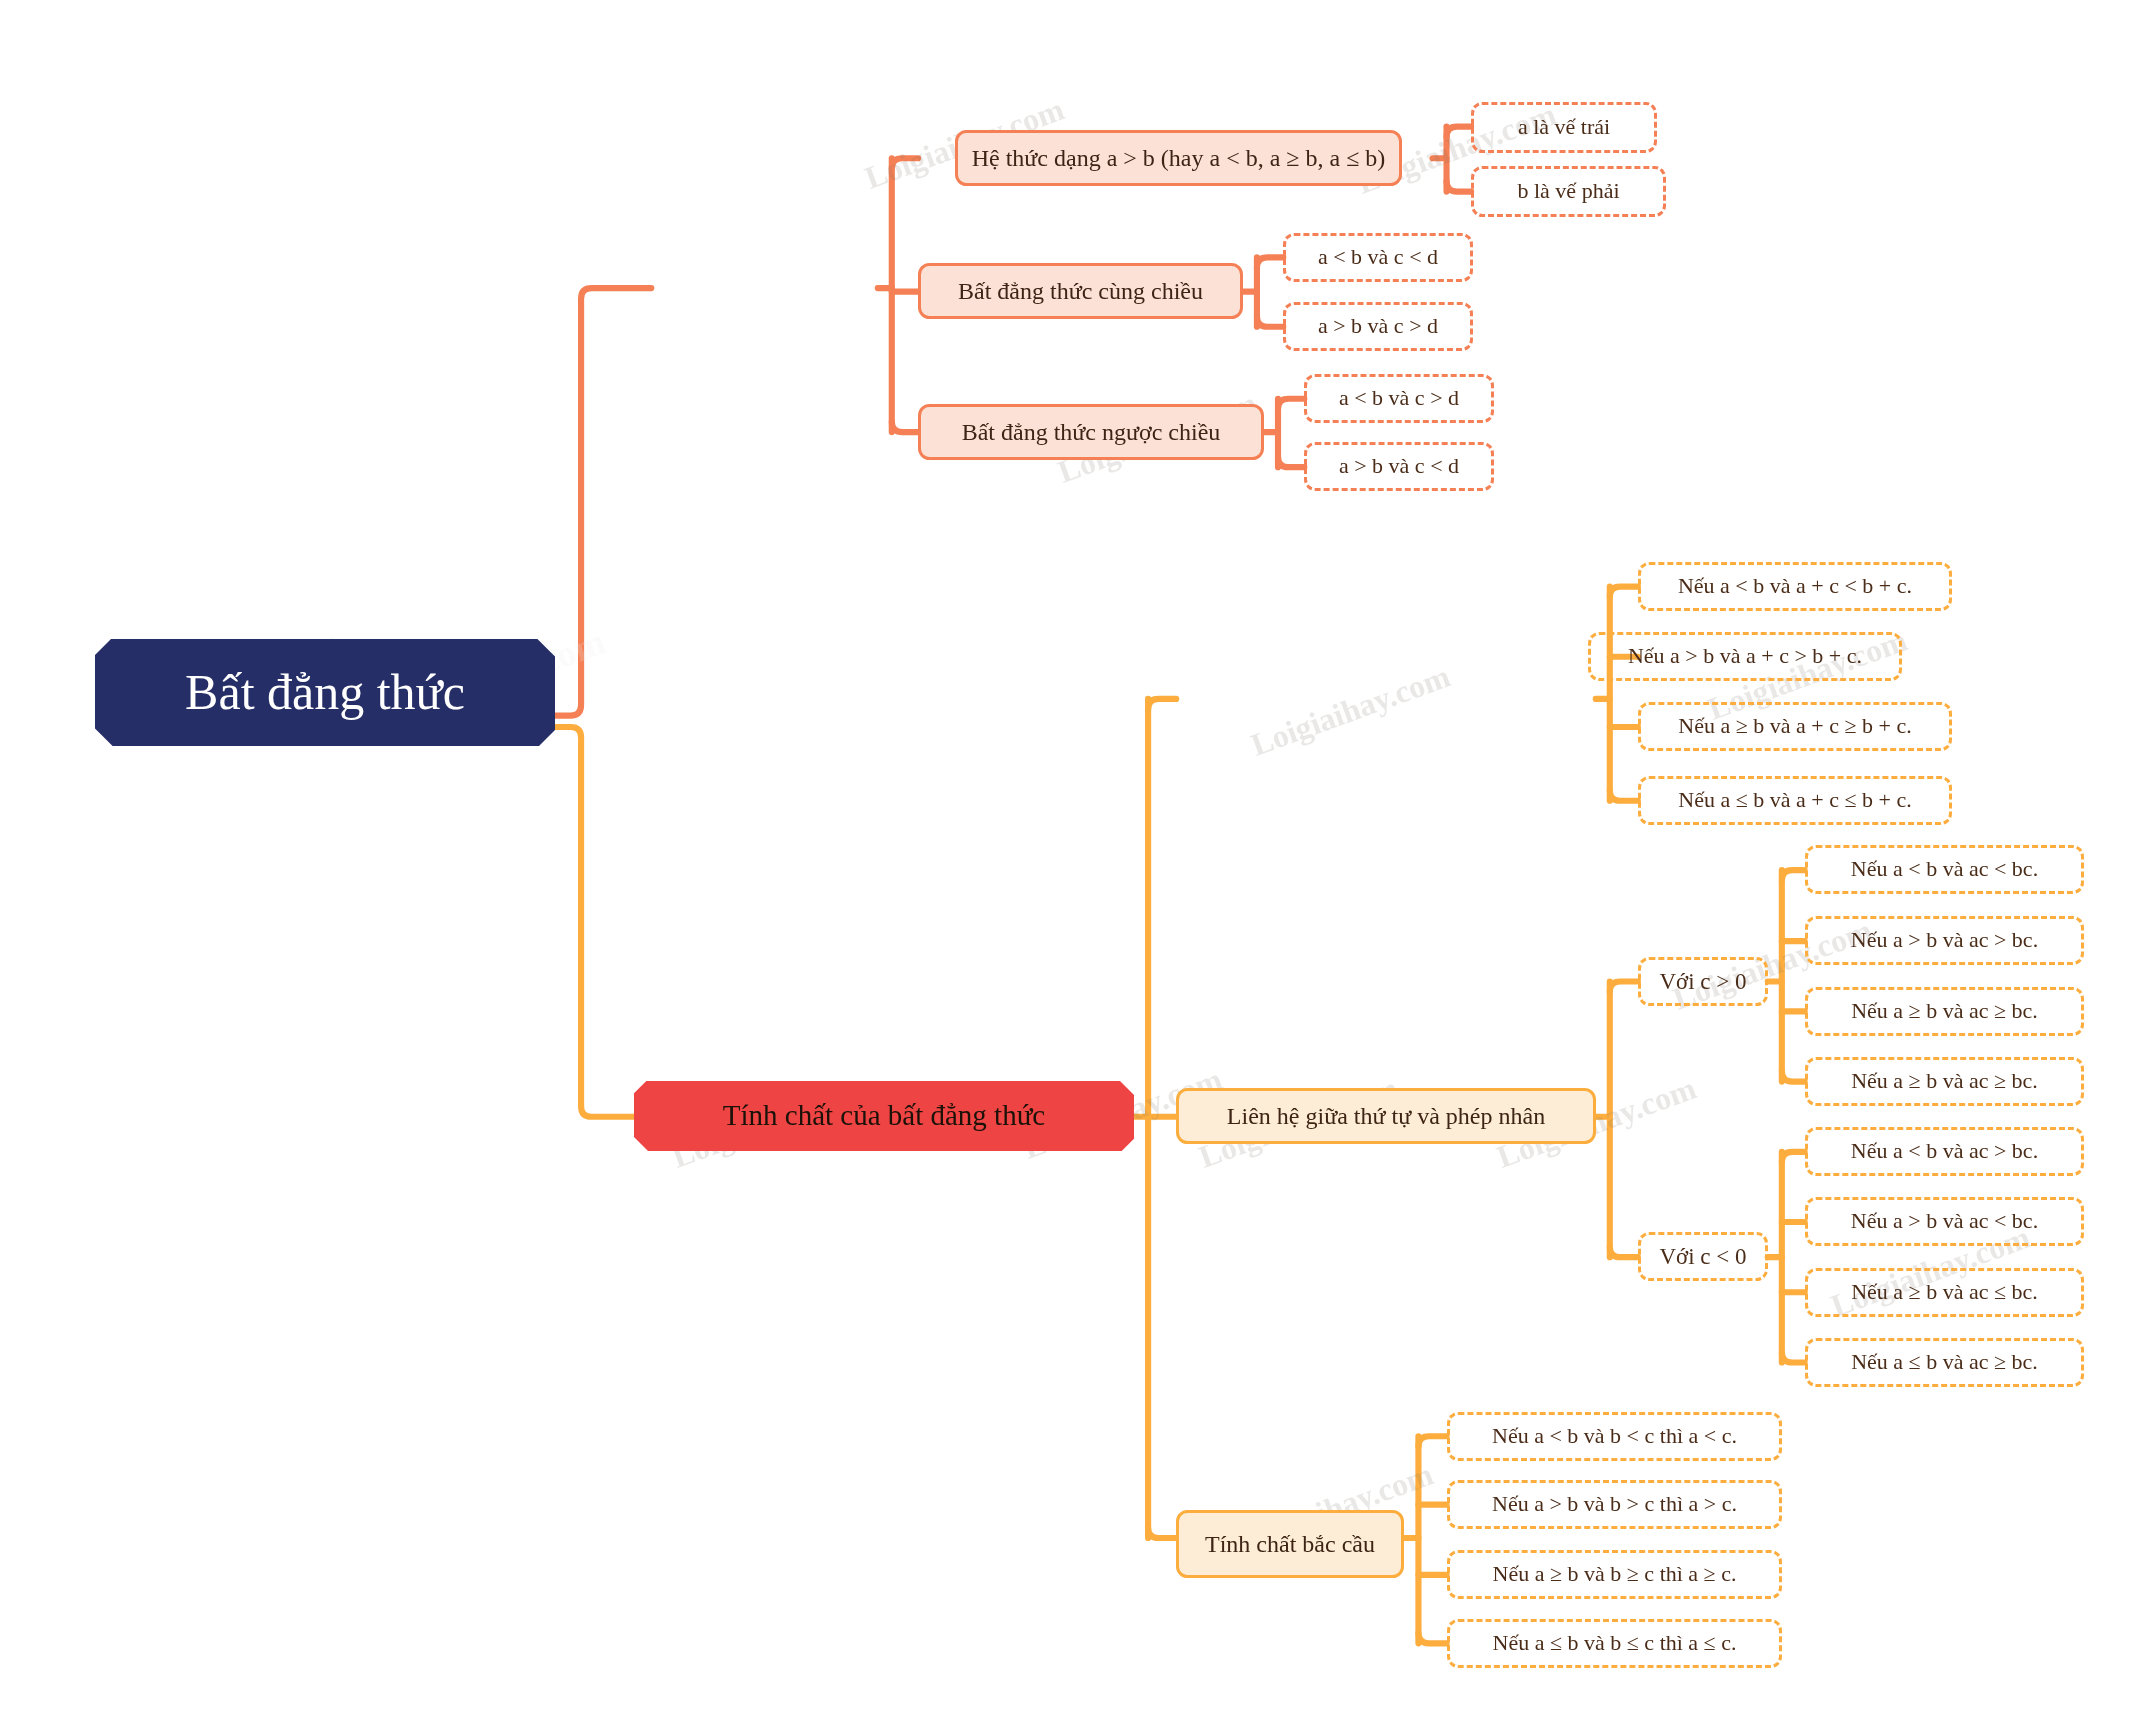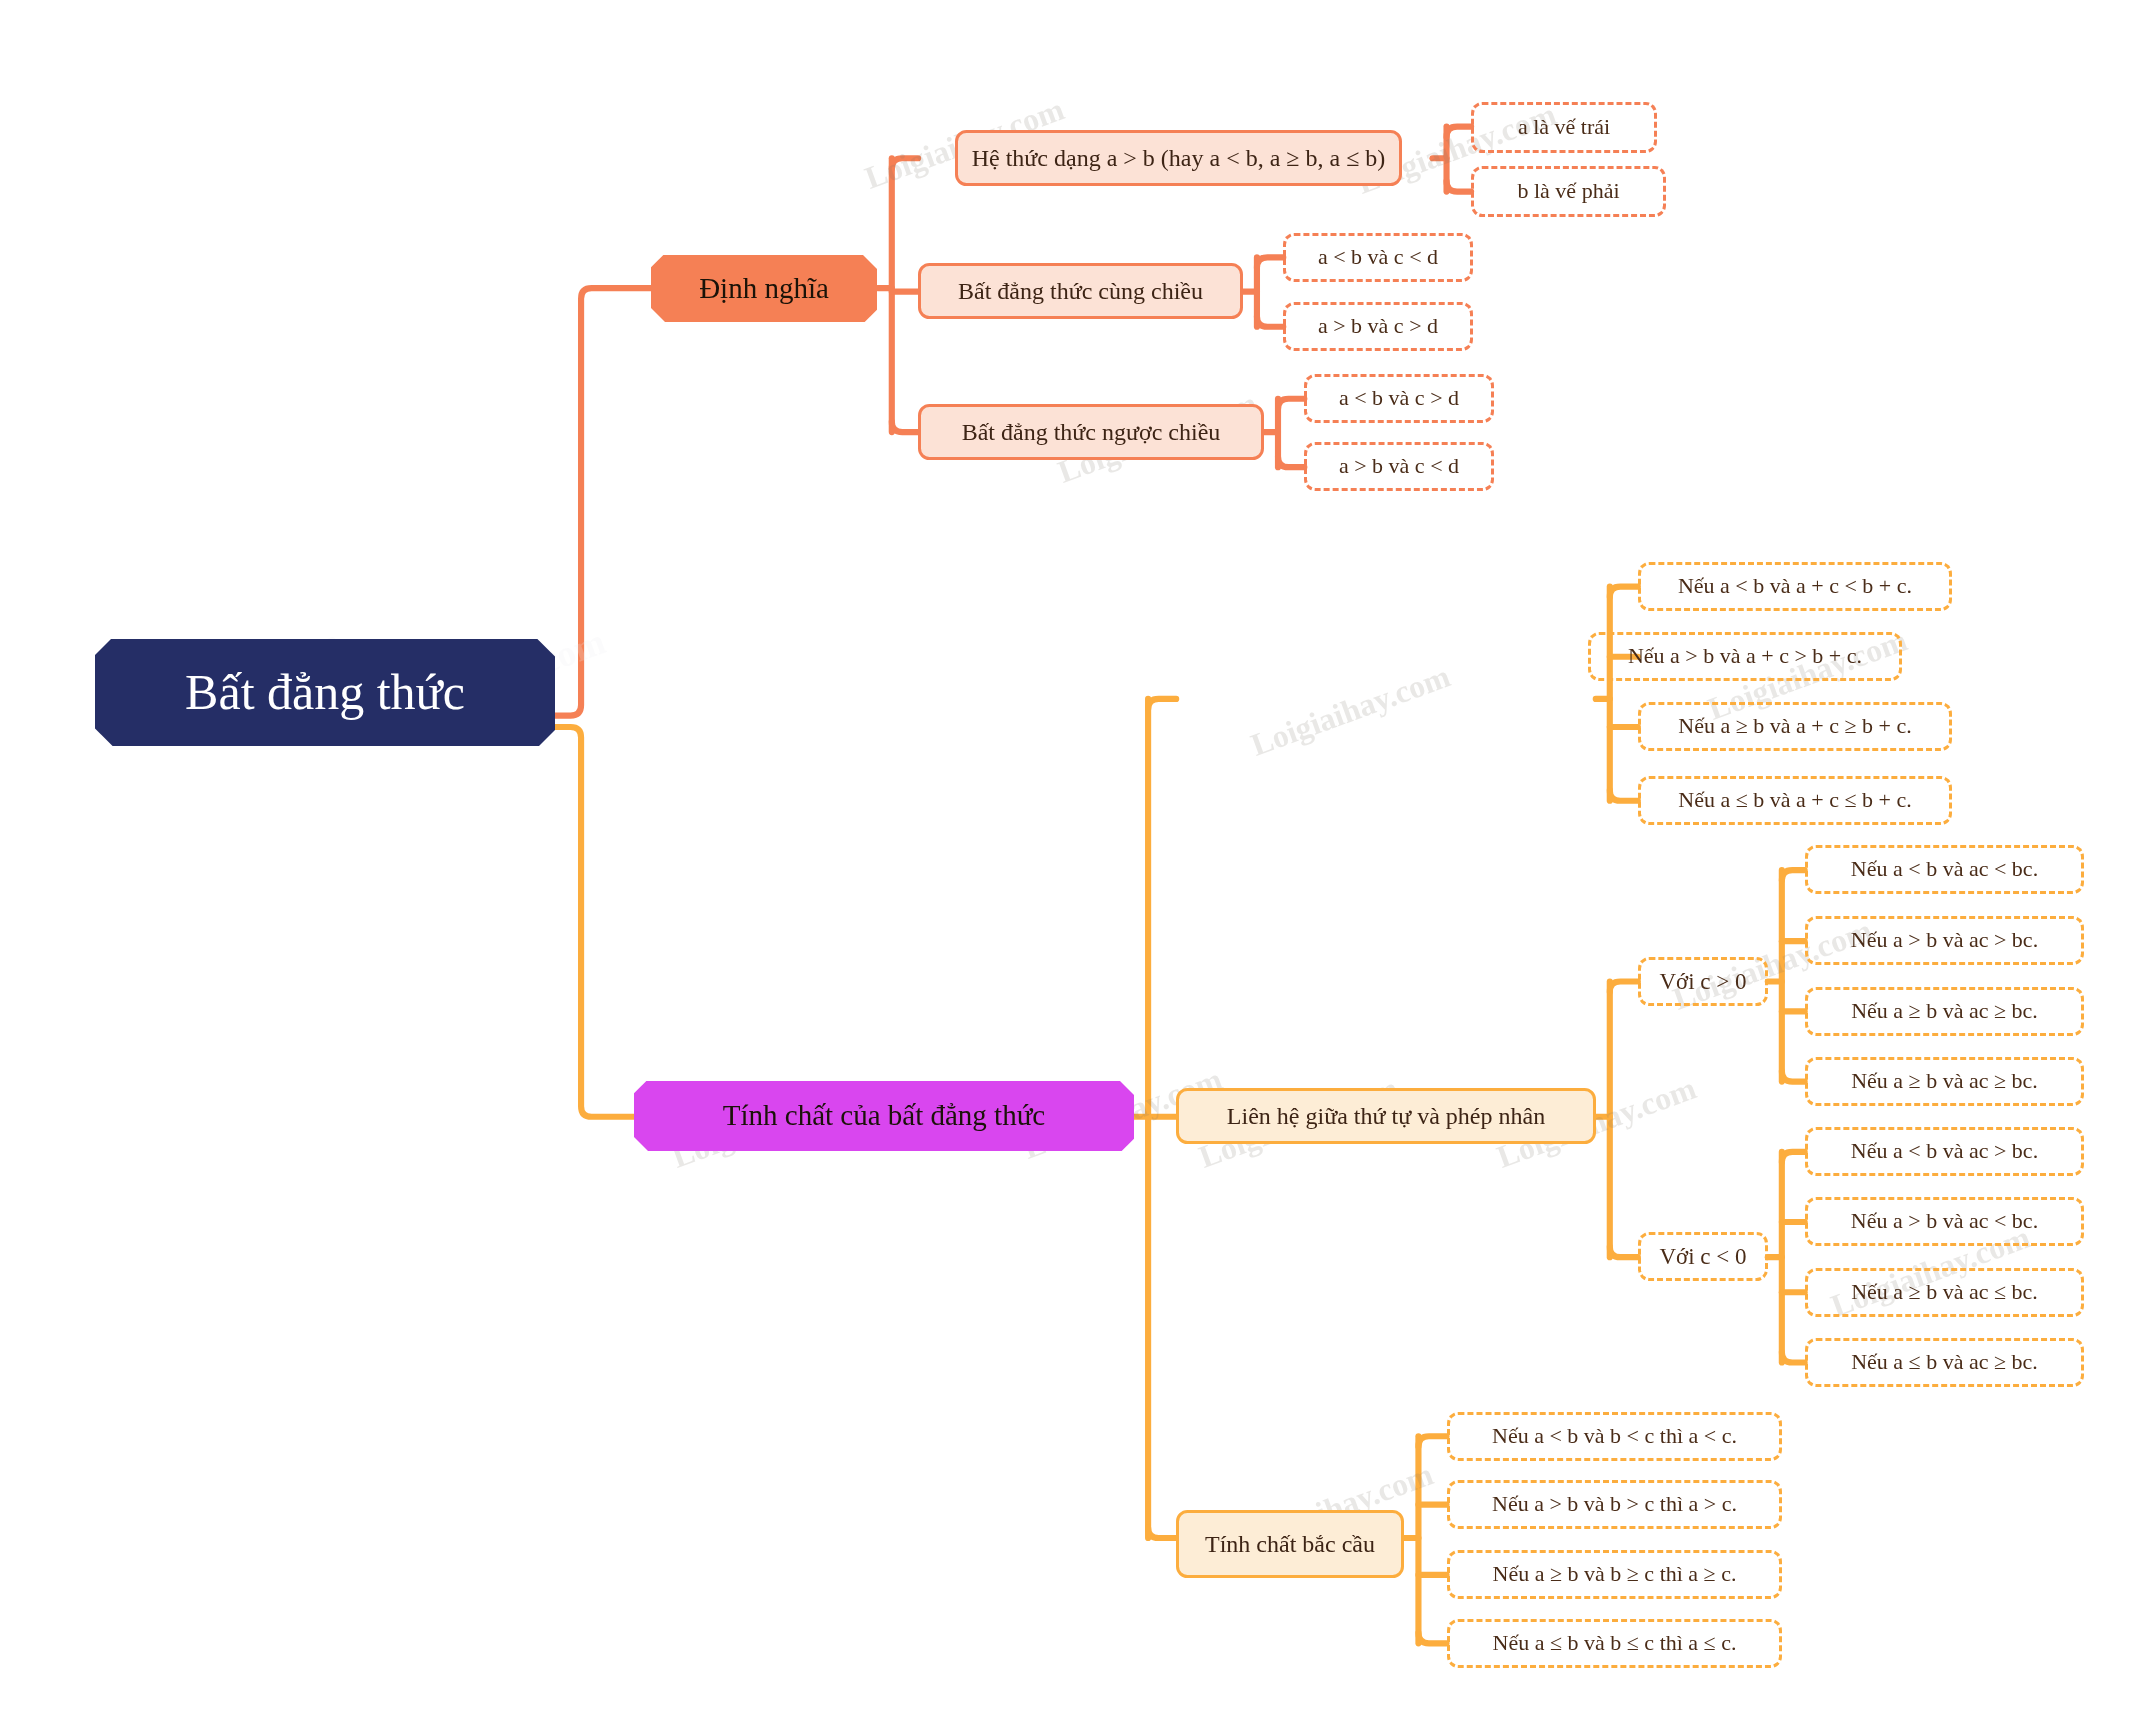--- a/index.html
+++ b/index.html
@@ -64,21 +64,21 @@
     font-size: 29px;
     border-radius: 10.5px;
     padding: 0 19.3px;
     clip-path: polygon(
       0 12.3px, 12.3px 0,
       calc(100% - 14px) 0, 100% 14px,
       100% calc(100% - 12.3px), calc(100% - 12.3px) 100%,
       14px 100%, 0 calc(100% - 14px));
   }
   .node.branch.c-orange { background: #F58055; }
-  .node.branch.c-amber  { background: #d946ef; }
+  .node.branch.c-amber  { background: #ef4444; }
 
   
   .node.sub {
     font-size: 24px;
     color: #3d2415;
     border-radius: 11.4px;
     padding: 0 16px;
     border-width: 3.5px;
     border-style: solid;
   }
@@ -193,23 +193,20 @@
       <path d="M 1616 1714 L 1648 1714" stroke="#FCAD3E"></path>
       <path d="M 1616 1794 L 1648 1794" stroke="#FCAD3E"></path>
       <path d="M 1616 1860 Q 1616 1872 1628 1872 L 1648 1872" stroke="#FCAD3E"></path>
     </g>
   </svg>
 
   <div class="node root" style="left:95px; top:639px; width:460px; height:107px;">
     <span>Bất đẳng thức</span>
   </div>
 
-  <div class="node branch c-orange" style="left:651px; top:255px; width:226px; height:67px;">
-    <span>Định nghĩa</span>
-  </div>
 
   <div class="node sub c-orange" style="left:955px; top:130px; width:447px; height:56px;">
     <span>Hệ thức dạng a &gt; b (hay a &lt; b, a ≥ b, a ≤ b)</span>
   </div>
   <div class="node leaf c-orange" style="left:1471px; top:102px; width:186px; height:51px;">
     <span>a là vế trái</span>
   </div>
   <div class="node leaf c-orange" style="left:1471px; top:166px; width:195px; height:51px;">
     <span>b là vế phải</span>
   </div>

